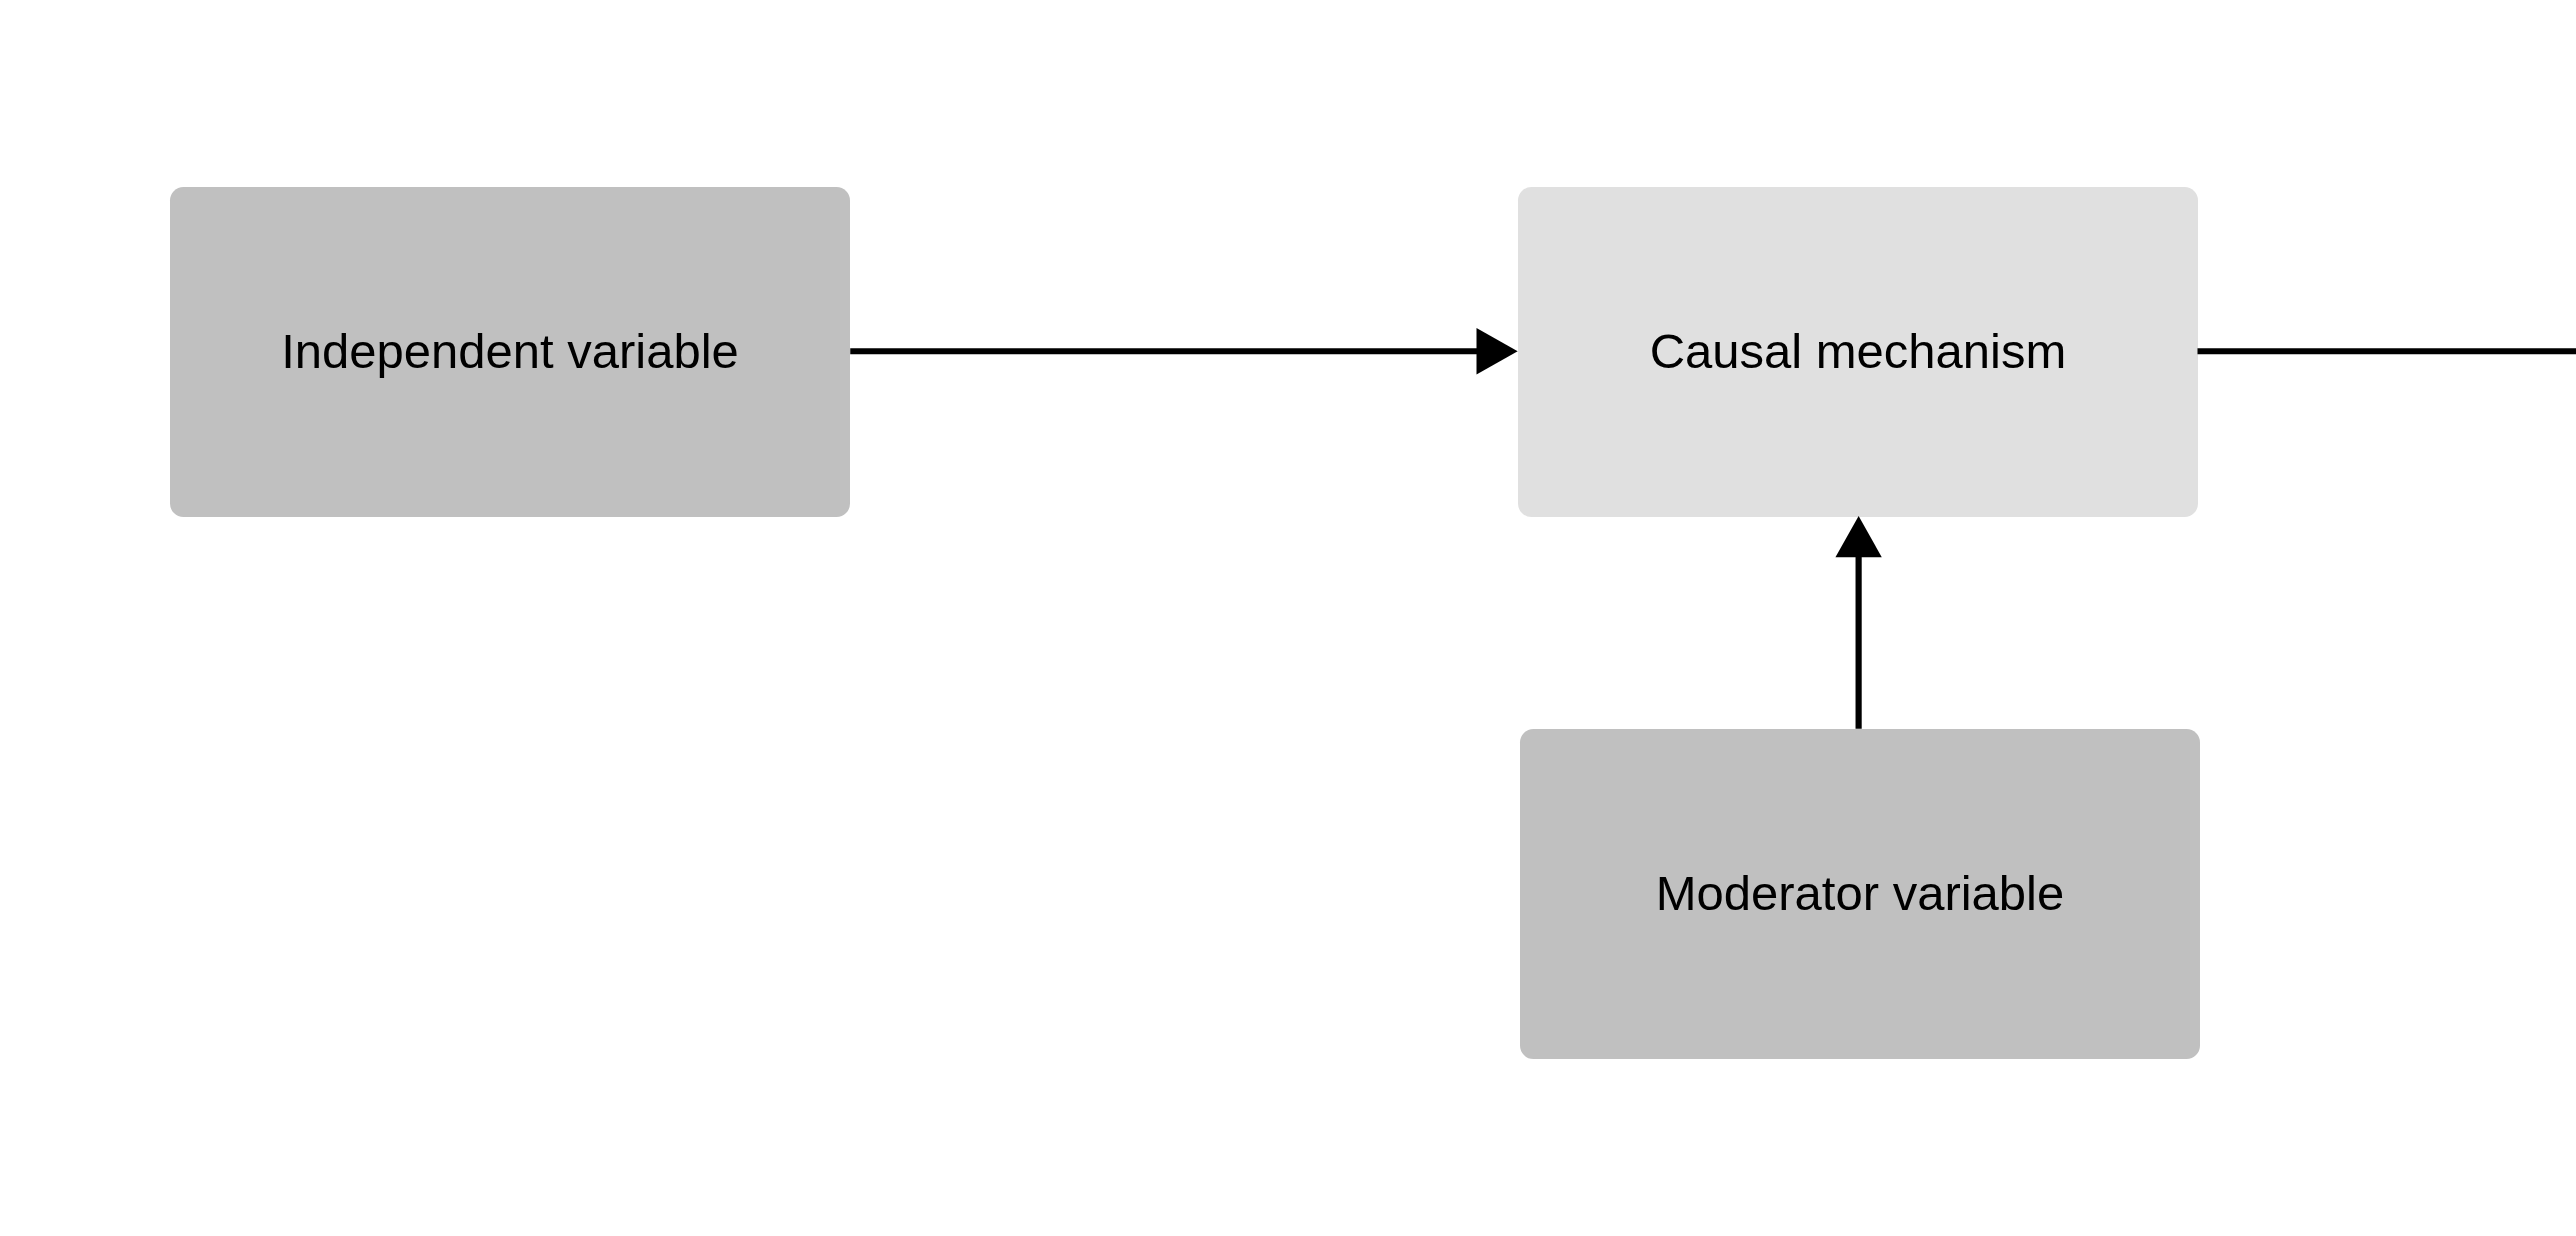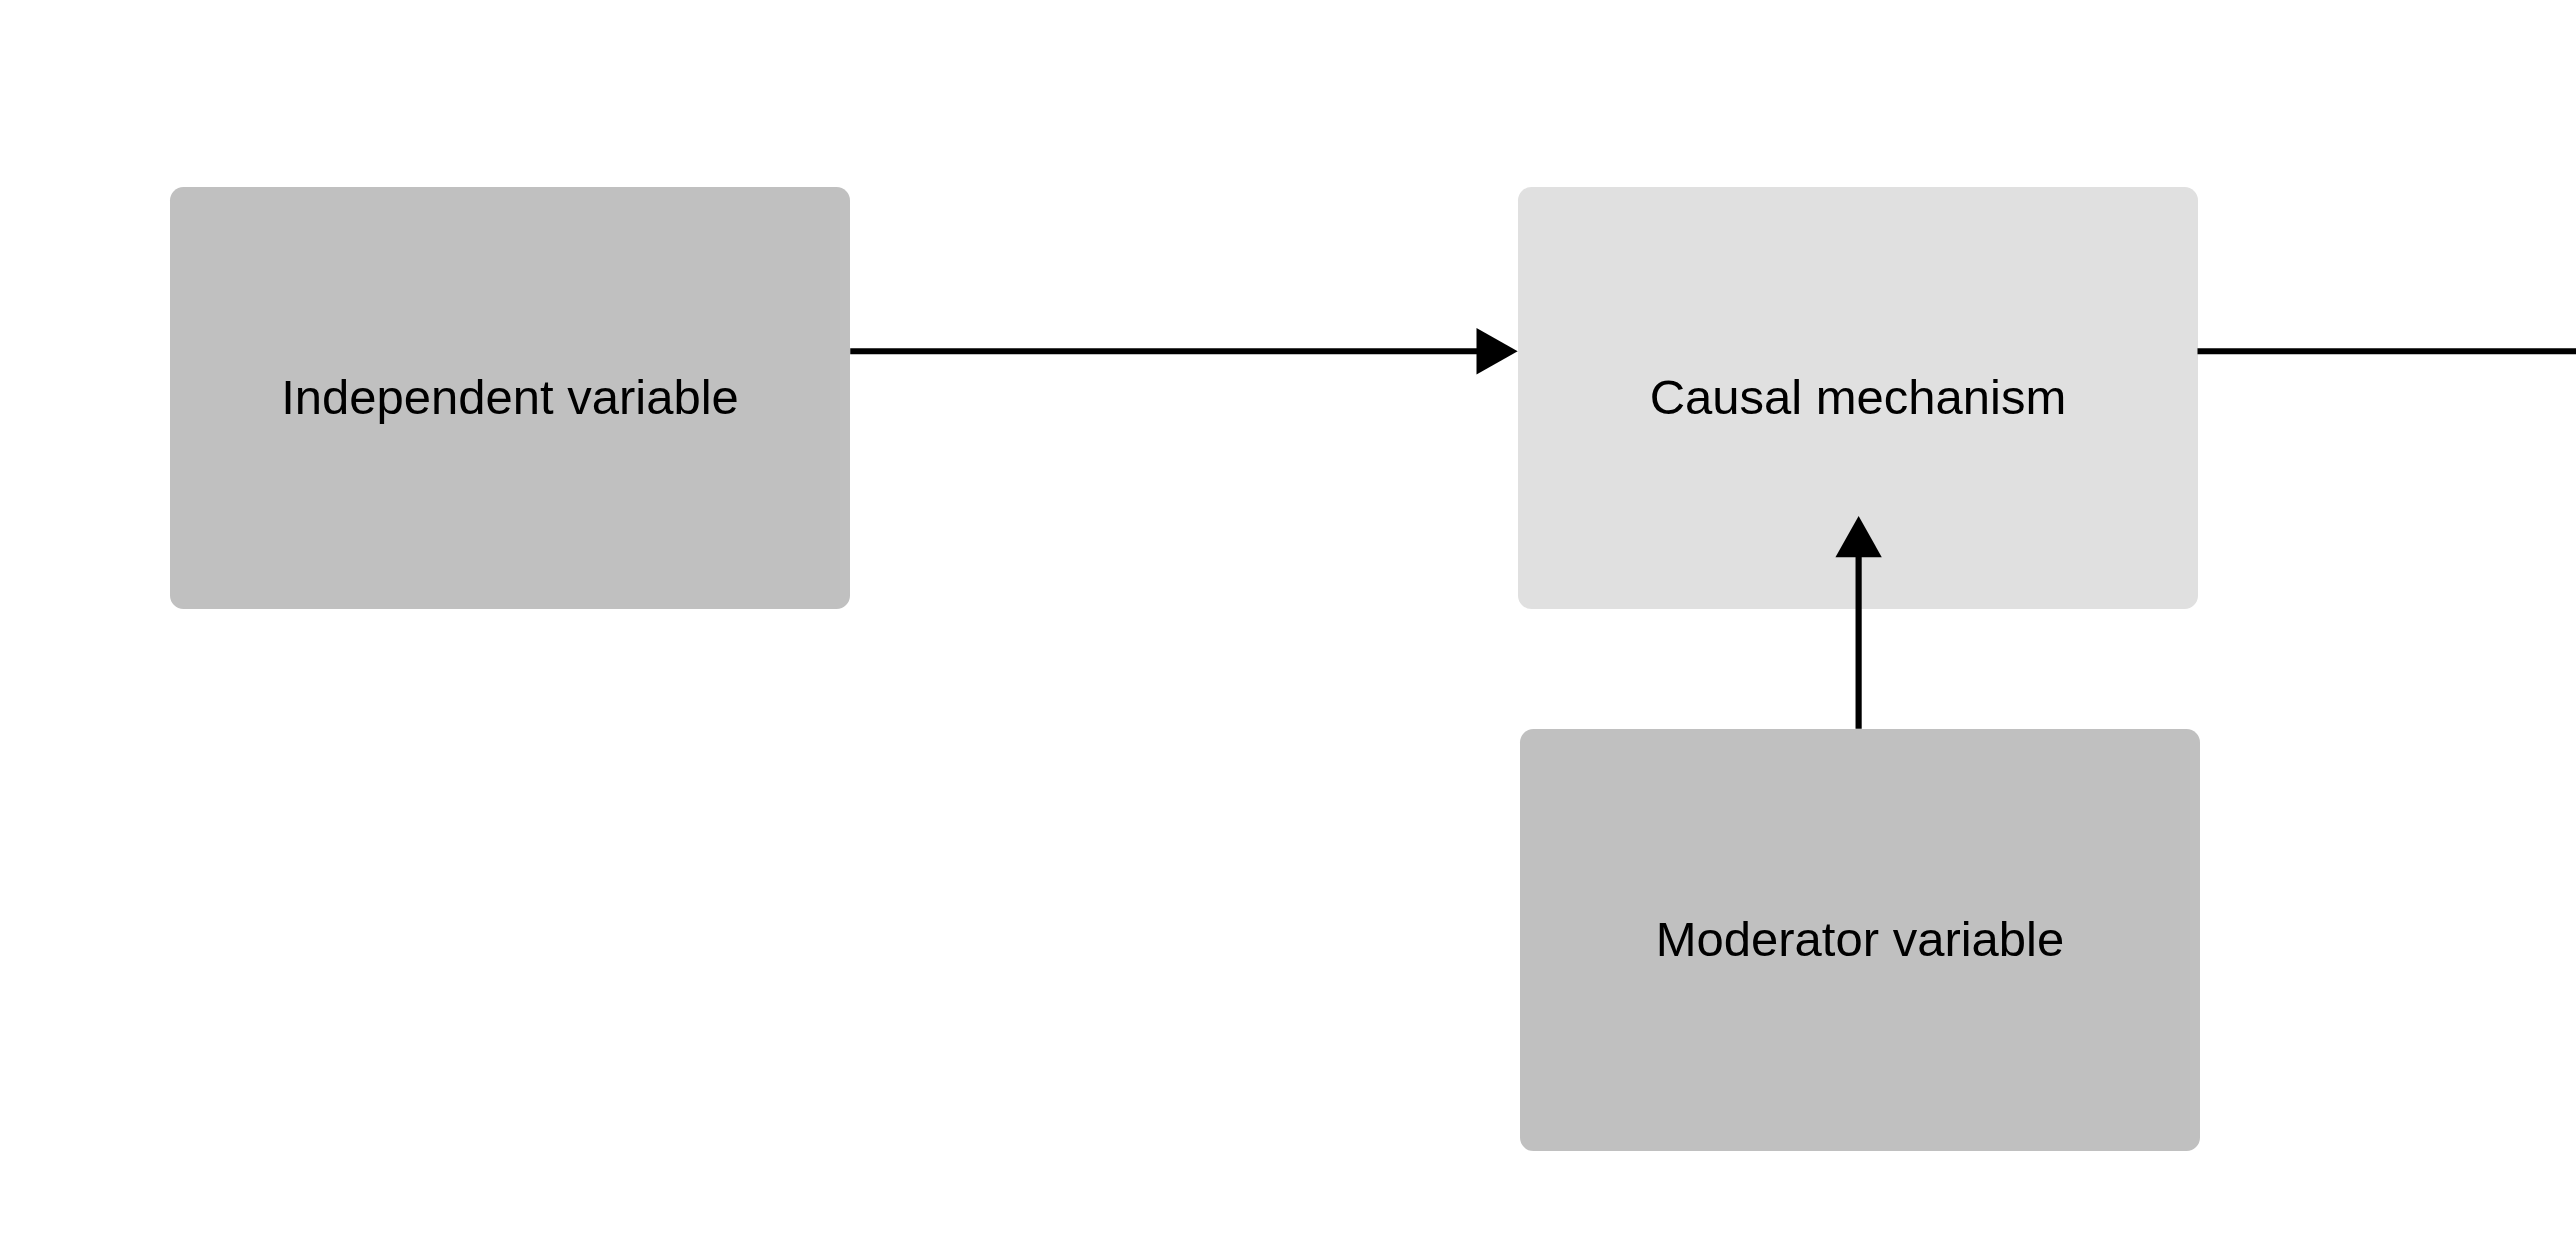--- a/index.html
+++ b/index.html
@@ -16,21 +16,21 @@
   }
   .canvas {
     position: absolute;
     left: 0; top: 0;
     width: 3709px;
     height: 1236px;
   }
   .node {
     position: absolute;
     width: 680px;
-    height: 422px;
+    height: 330px;
     border-radius: 13.4px;
     display: flex;
     align-items: center;
     justify-content: center;
     text-align: left;
     font-size: 49px;
     line-height: 1.25;
     color: #000000;
     letter-spacing: 0;
   }

